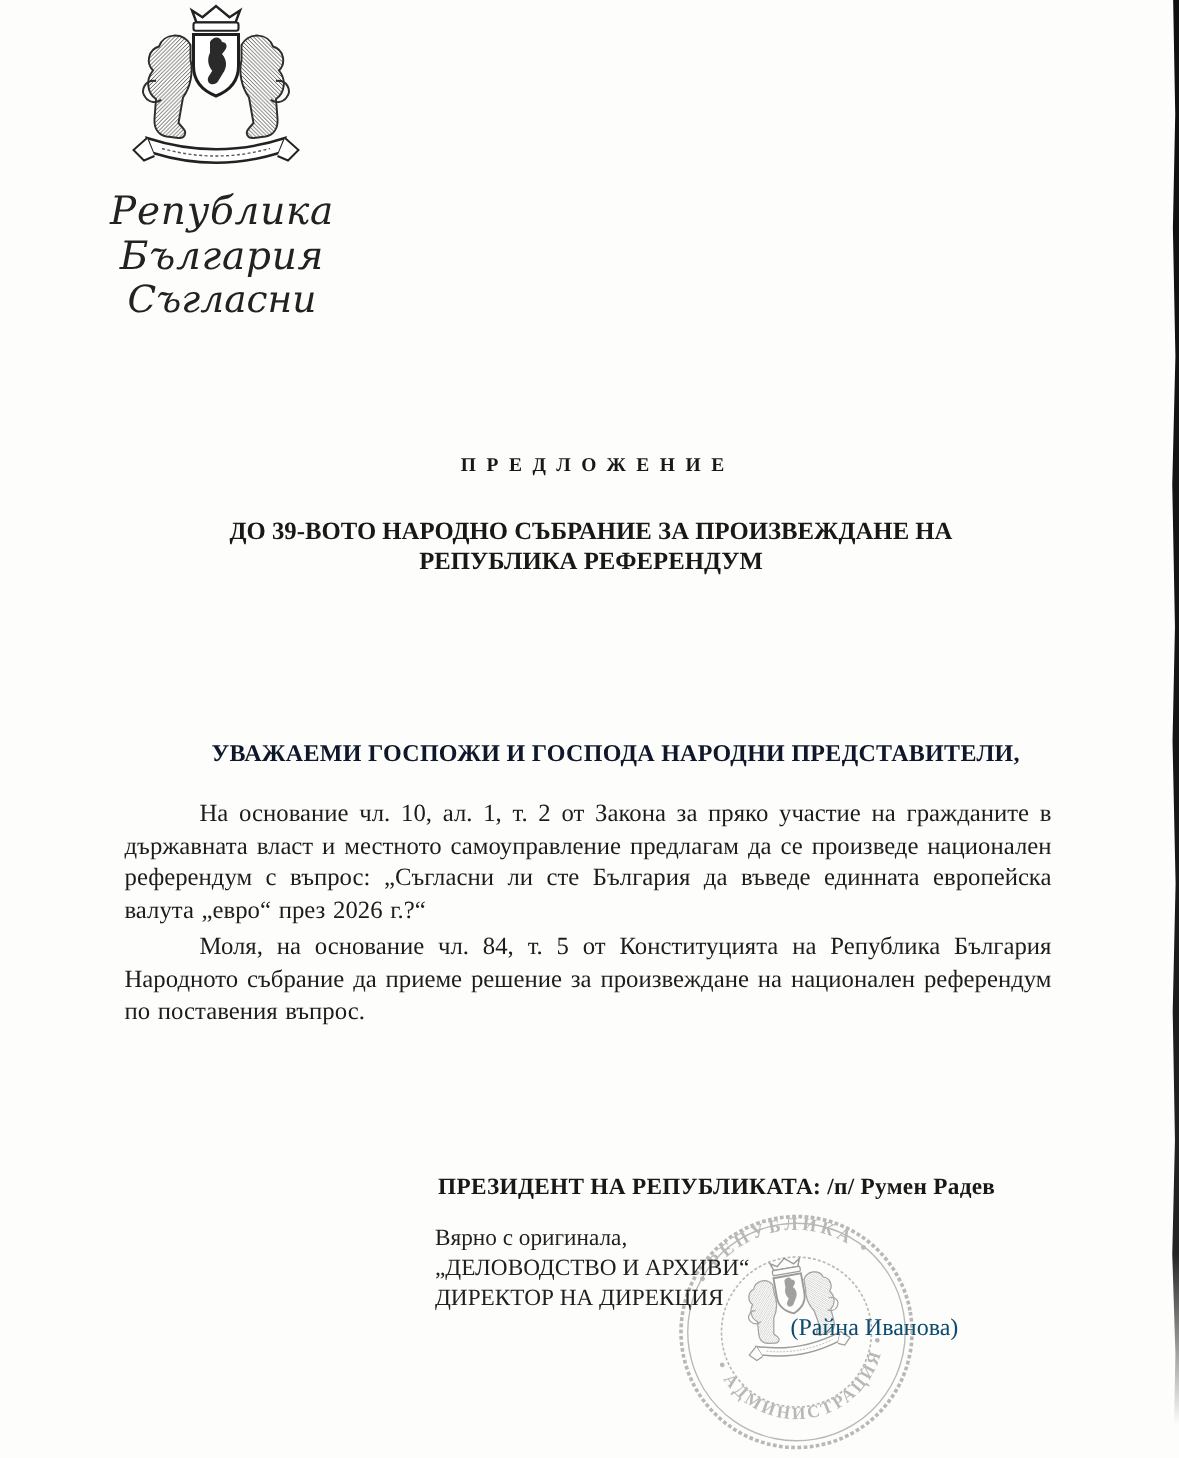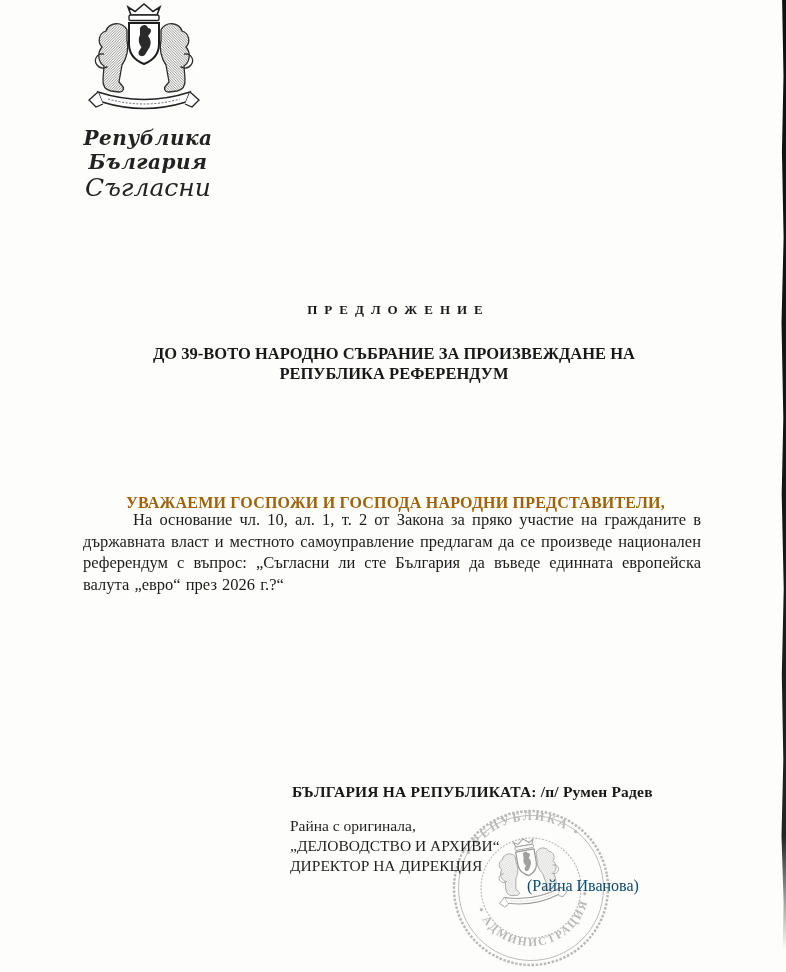--- a/index.html
+++ b/index.html
@@ -21,42 +21,42 @@
     width: 140px; height: 112px;
   }
   .emblem svg { width: 100%; height: 100%; }
   .letterhead-text {
     position: absolute; left: 22px; top: 126px; width: 252px;
     text-align: center;
     font-family: "DejaVu Serif", serif;
     font-style: italic;
     color: #222;
   }
-  .script1 { font-size: 20px; letter-spacing: 0.5px; font-weight: bold; }
+  .script1 { font-size: 26px; letter-spacing: 0.5px; }
   .script2 { font-size: 25px; margin-top: -1px; }
   
   .doc-title {
     position: absolute; left: 85px; top: 302px; width: 620px;
     text-align: center; font-weight: bold; font-size: 13px;
     letter-spacing: 7px; text-indent: 7px; 
     color: #181818;
   }
   .doc-subtitle {
     position: absolute; left: 60px; top: 344px; width: 668px;
     text-align: center; font-weight: bold; font-size: 16.5px;
     line-height: 19.5px; color: #181818;
   }
   
   .salutation {
-    position: absolute; left: 126px; top: 494px;
+    position: absolute; left: 141px; top: 494px;
     font-weight: bold; font-size: 16px; letter-spacing: 0.2px;
-    color: #a16207;
+    color: #0f172a;
   }
   .body-text {
-    position: absolute; left: 83px; top: 509px; width: 618px;
+    position: absolute; left: 83px; top: 531px; width: 618px;
     font-size: 16.5px; line-height: 21.5px;
     text-align: justify; word-spacing: 1px;
   }
   .body-text p { margin: 0 0 3px 0; text-indent: 50px; }
   
   .sig-line {
     position: absolute; left: 292px; top: 783px;
     font-weight: bold; font-size: 15.5px; color: #181818;
     letter-spacing: 0.2px;
   }
@@ -136,26 +136,27 @@
 
   <div class="doc-subtitle">
     <div>ДО 39-ВОТО НАРОДНО СЪБРАНИЕ ЗА ПРОИЗВЕЖДАНЕ НА</div>
     <div>РЕПУБЛИКА РЕФЕРЕНДУМ</div>
   </div>
 
   <div class="salutation">УВАЖАЕМИ ГОСПОЖИ И ГОСПОДА НАРОДНИ ПРЕДСТАВИТЕЛИ,</div>
 
   <div class="body-text">
     <p>На основание чл. 10, ал. 1, т. 2 от Закона за пряко участие на гражданите в държавната власт и местното самоуправление предлагам да се произведе национален референдум с въпрос: „Съгласни ли сте България да въведе единната европейска валута „евро“ през 2026 г.?“</p>
+    <p>Моля, на основание чл. 84, т. 5 от Конституцията на Република България Народното събрание да приеме решение за произвеждане на национален референдум по поставения въпрос.</p>
   </div>
 
-  <div class="sig-line">БЪЛГАРИЯ НА РЕПУБЛИКАТА: /п/ Румен Радев</div>
+  <div class="sig-line">ПРЕЗИДЕНТ НА РЕПУБЛИКАТА: /п/ Румен Радев</div>
 
   <div class="attestation">
-    <div>Райна с оригинала,</div>
+    <div>Вярно с оригинала,</div>
     <div>„ДЕЛОВОДСТВО И АРХИВИ“</div>
     <div>ДИРЕКТОР НА ДИРЕКЦИЯ</div>
   </div>
   <div class="attestation-name">(Райна Иванова)</div>
 
   <div class="stamp">
     <svg viewBox="0 0 164 164" xmlns="http://www.w3.org/2000/svg">
       <defs>
         <path id="arc-top" d="M14,82 A68,68 0 0 1 150,82" fill="none"></path>
         <path id="arc-bot" d="M24,82 A58,58 0 0 0 140,82" fill="none"></path>

